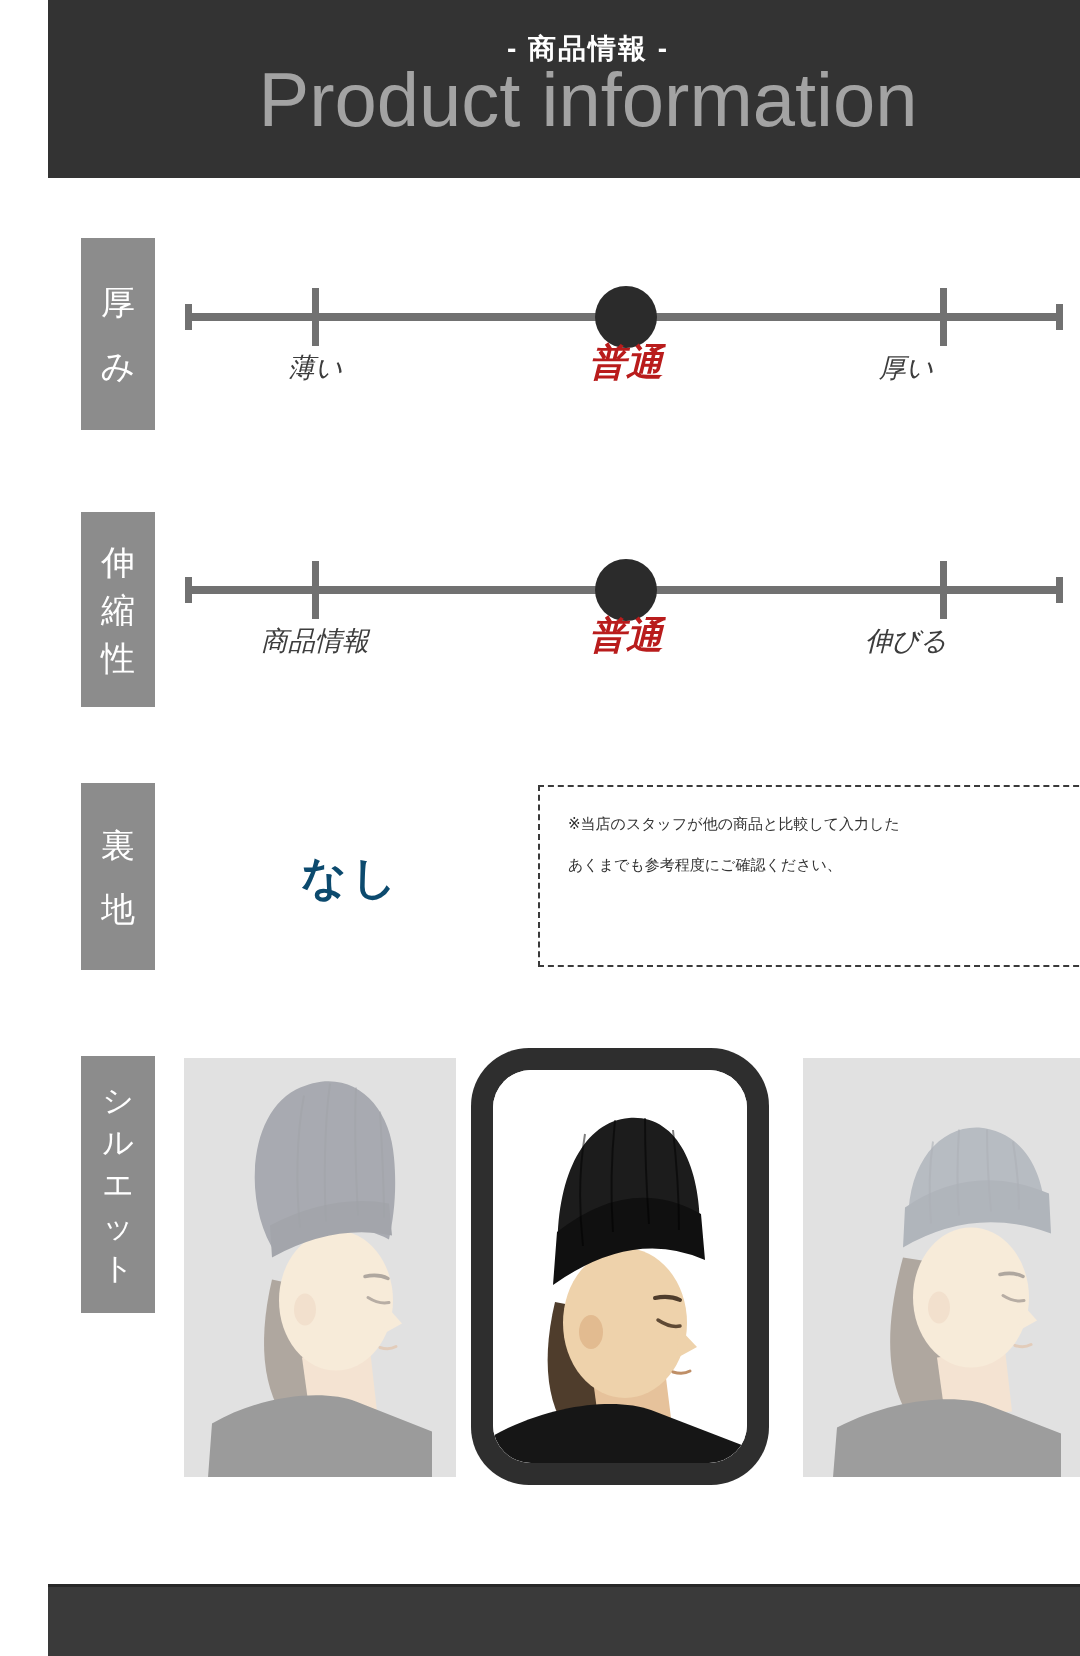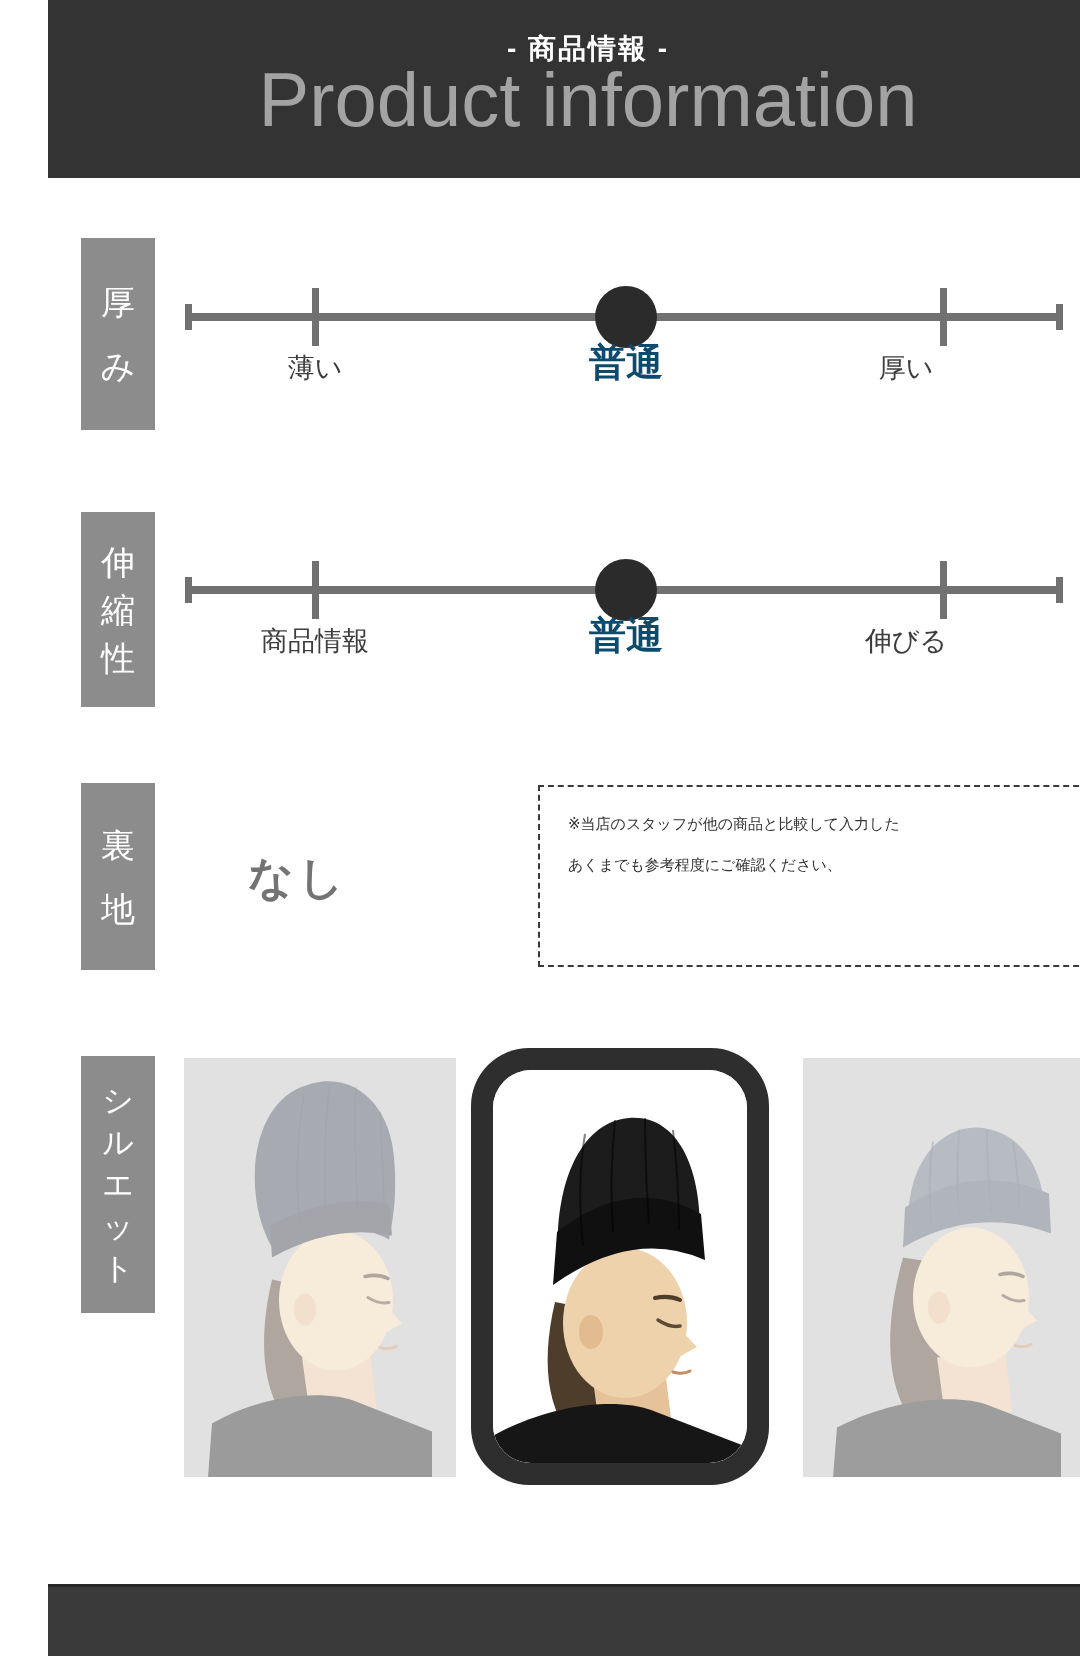--- a/index.html
+++ b/index.html
@@ -32,28 +32,28 @@
   .track { position:absolute; left:140px; top:-4px; width:872px; height:8px; background:#717171; }
   .cap   { position:absolute; top:-13px; width:7px; height:26px; background:#717171; }
   .c-l   { left:137px; }
   .c-r   { left:1008px; }
   .tick  { position:absolute; top:-29px; width:7px; height:58px; background:#717171; }
   .t-l   { left:264px; }
   .t-r   { left:892px; }
   .dot   { position:absolute; left:547px; top:-31px; width:62px; height:62px;
            border-radius:50%; background:#2b2b2b; }
   .lab   { position:absolute; top:33px; transform:translateX(-50%); font-size:27px;
-           color:#3d3d3d; white-space:nowrap; }
+           color:#3d3d3d; white-space:nowrap;font-style:italic; }
   .l-left  { left:267px; }
   .l-right { left:858px; }
-  .l-center{ left:578px; top:21px; font-size:37px; font-weight:bold; color:#0c4a6e; }
-
-  
-  .lining-value { position:absolute; left:160px; top:848px; width:180px; text-align:center;
-                  font-size:45px; font-weight:bold; color:#737373; letter-spacing:4px; }
+  .l-center{ left:578px; top:21px; font-size:37px; font-weight:bold; color:#b91c1c; }
+
+  
+  .lining-value { position:absolute; left:173px; top:848px; width:180px; text-align:right;
+                  font-size:45px; font-weight:bold; color:#0c4a6e; letter-spacing:4px; }
   .note { position:absolute; left:490px; top:785px; width:551px; height:182px;
           box-sizing:border-box; border:2px dashed #3a3a3a; background:#ffffff;
           padding:16px 0 0 28px; }
   .note-line { font-size:15px; color:#333333; line-height:41px; white-space:nowrap; }
 
   
   .photo { position:absolute; top:1058px; width:272px; height:419px; overflow:hidden; }
   .photo-left  { left:136px; }
   .photo-right { left:755px; width:280px; }
   .frame { position:absolute; left:423px; top:1048px; width:298px; height:437px;

